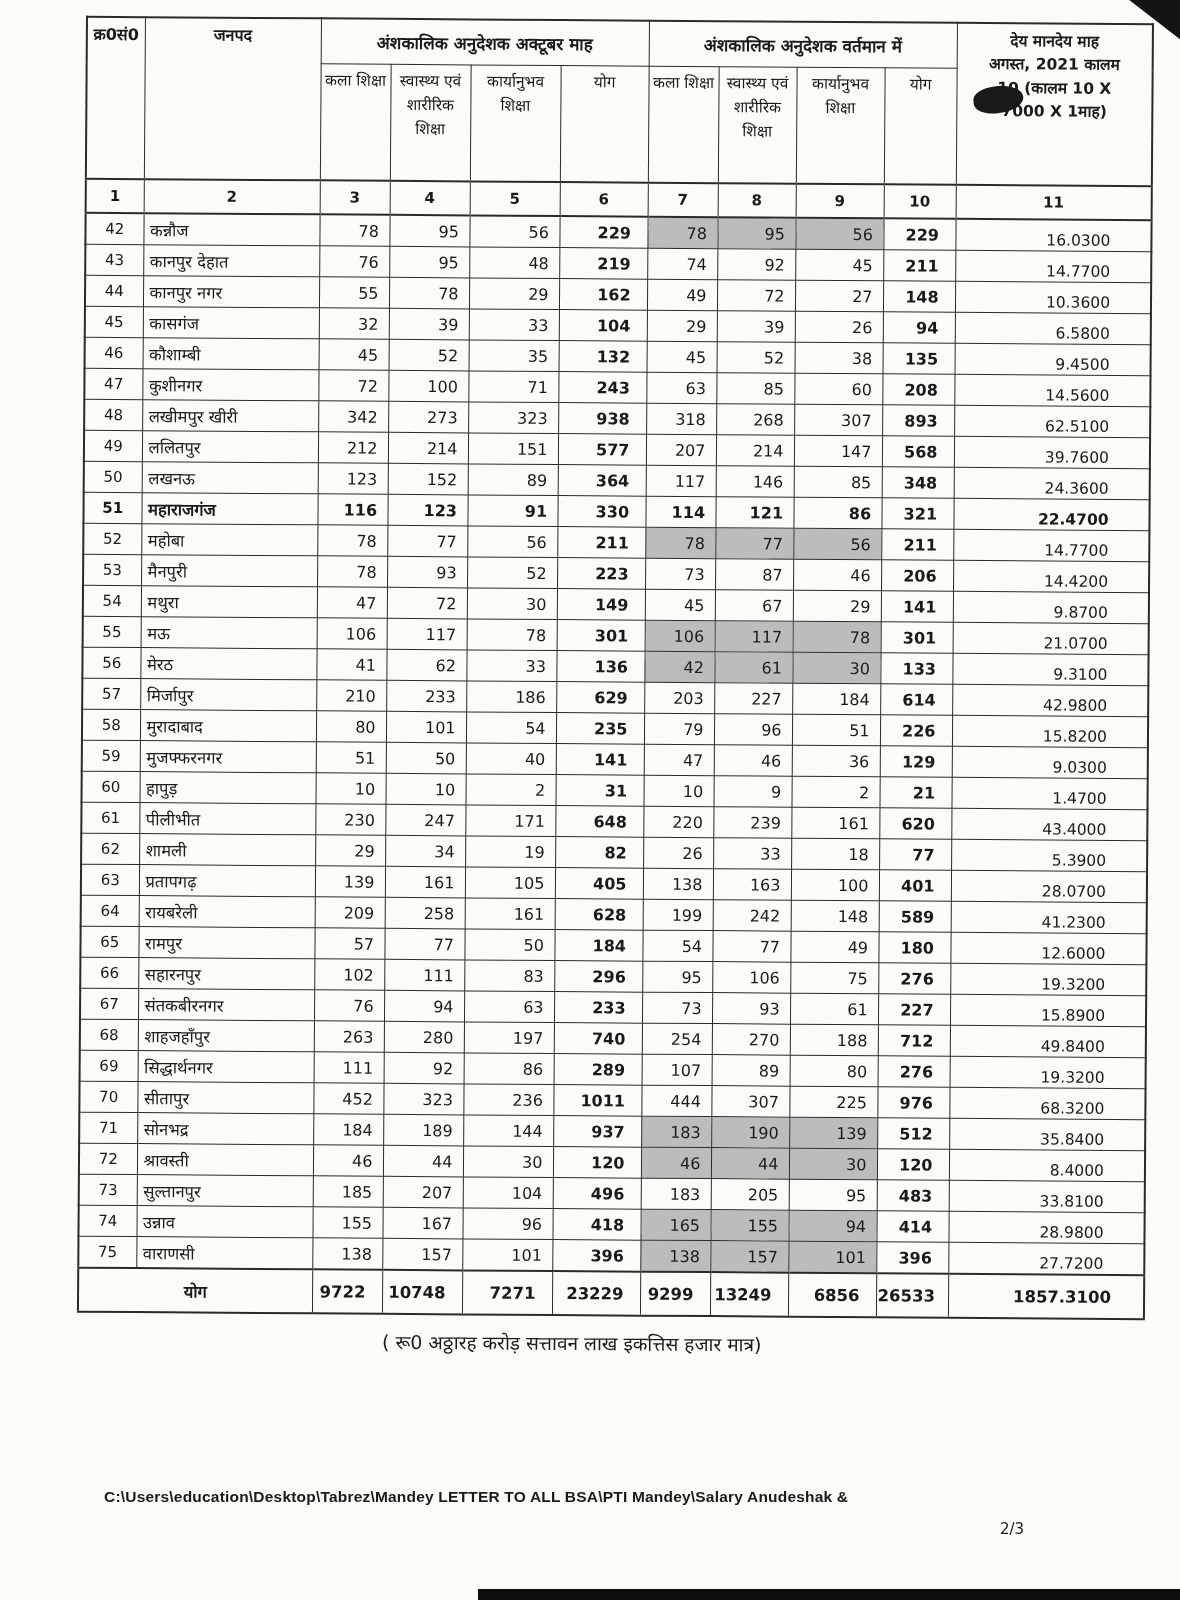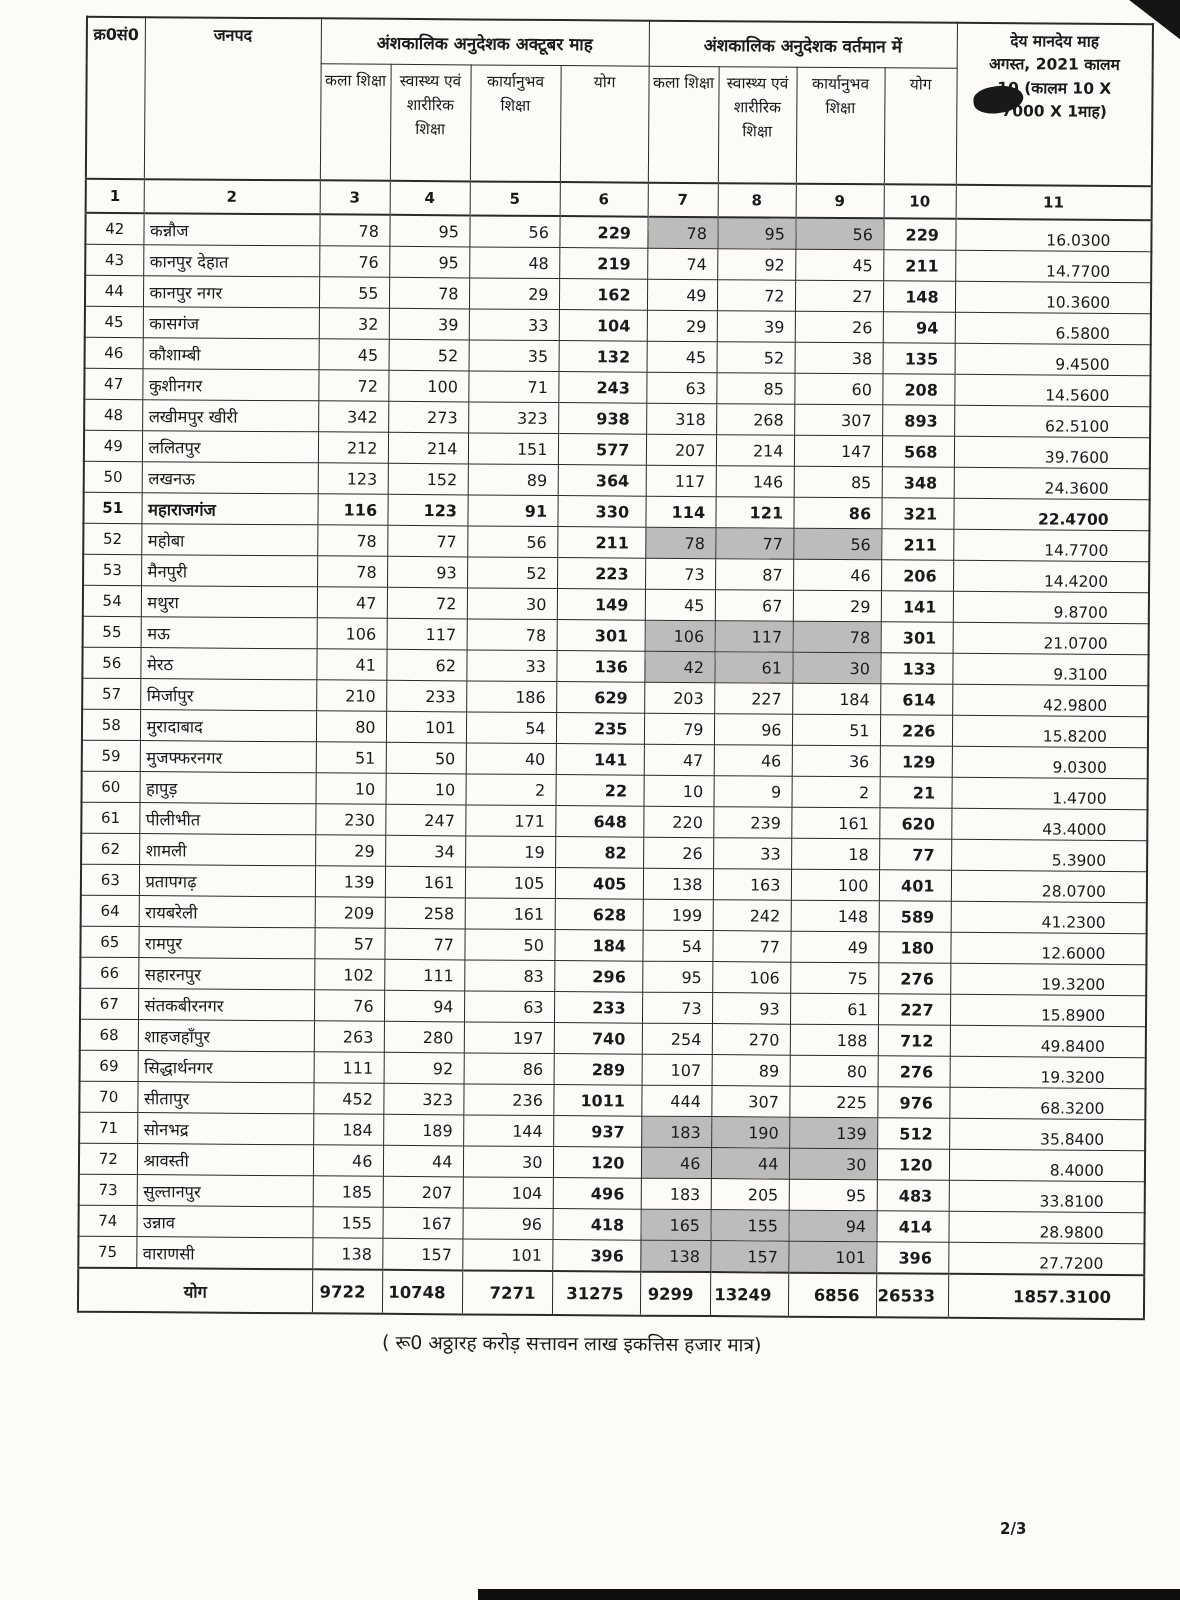--- a/index.html
+++ b/index.html
@@ -36,21 +36,21 @@
   tr.bold-row td { font-weight: bold; }
   tr.total-row td { font-weight: bold; height: 40px; font-size: 16.5px;
           border-top: 2px solid #2a2a2a; border-bottom: 2px solid #2a2a2a; }
   td.total-label { text-align: center; font-size: 18px; }
   td.tot-amount { font-size: 17px; padding-right: 32px; vertical-align: middle; text-align: right; font-weight: bold; }
   .amount-note { width: 1066px; text-align: center; margin-top: 14px; font-size: 19px;
           position: relative; left: -38px; }
   .footer { position: absolute; left: 104px; top: 1486px; font-weight: bold;
           font-size: 15.5px; line-height: 1.4; letter-spacing: 0.2px;
           font-family: "Liberation Sans", "DejaVu Sans", sans-serif; }
-  .page-num { position: absolute; left: 1000px; top: 1520px; font-weight: bold; font-size: 15px; }
+  .page-num { position: absolute; left: 1000px; top: 1520px; font-weight: normal; font-size: 15px; }
   .corner-mark { position: absolute; top: 0; right: 0; width: 62px; height: 48px;
           background: #141414; clip-path: polygon(18% 0, 100% 0, 100% 82%); }
   .bottom-bar { position: absolute; left: 478px; right: 0; bottom: 0; height: 11px;
           background: #0e0e0e; }
 </style>
 </head>
 <body>
 
 <div class="corner-mark"></div>
 
@@ -341,21 +341,21 @@
           <td class="num">36</td>
           <td class="num tot">129</td>
           <td class="amount">9.0300</td>
         </tr>
         <tr>
           <td class="sn">60</td>
           <td class="district">हापुड़</td>
           <td class="num">10</td>
           <td class="num">10</td>
           <td class="num">2</td>
-          <td class="num tot">22</td>
+          <td class="num tot">31</td>
           <td class="num">10</td>
           <td class="num">9</td>
           <td class="num">2</td>
           <td class="num tot">21</td>
           <td class="amount">1.4700</td>
         </tr>
         <tr>
           <td class="sn">61</td>
           <td class="district">पीलीभीत</td>
           <td class="num">230</td>
@@ -548,31 +548,32 @@
           <td class="num hl">157</td>
           <td class="num hl">101</td>
           <td class="num tot">396</td>
           <td class="amount">27.7200</td>
         </tr>
         <tr class="total-row">
           <td class="total-label" colspan="2">योग</td>
           <td class="num tot">9722</td>
           <td class="num tot">10748</td>
           <td class="num tot">7271</td>
-          <td class="num tot">31275</td>
+          <td class="num tot">23229</td>
           <td class="num tot">9299</td>
           <td class="num tot">13249</td>
           <td class="num tot">6856</td>
           <td class="num tot">26533</td>
           <td class="tot-amount">1857.3100</td>
         </tr>
       </tbody>
   </table>
 
   <div class="amount-note">( रू0 अठ्ठारह करोड़ सत्तावन लाख इकत्तिस हजार मात्र)</div>
 </div>
 
 <div class="footer">
+  <div>C:\Users\education\Desktop\Tabrez\Mandey LETTER TO ALL BSA\PTI Mandey\Salary Anudeshak &amp;</div>
 </div>
 
 <div class="page-num">2/3</div>
 
 <div class="bottom-bar"></div>
 
 </body></html>

